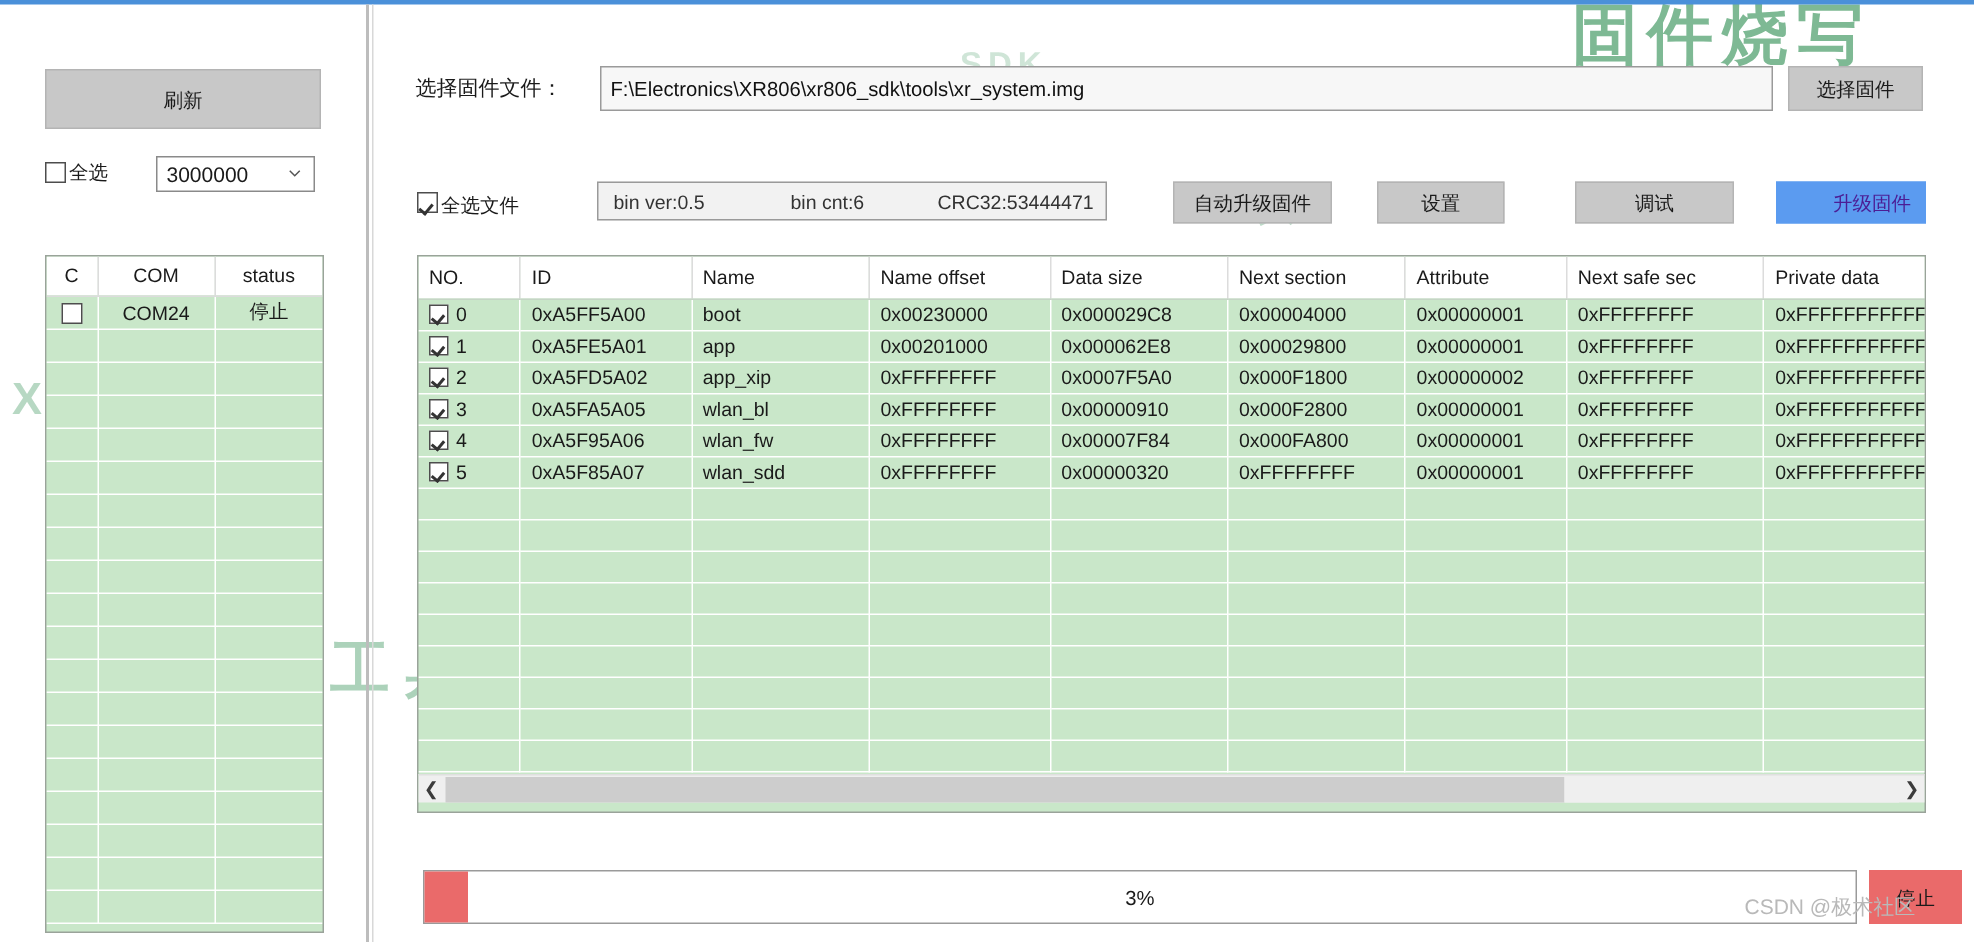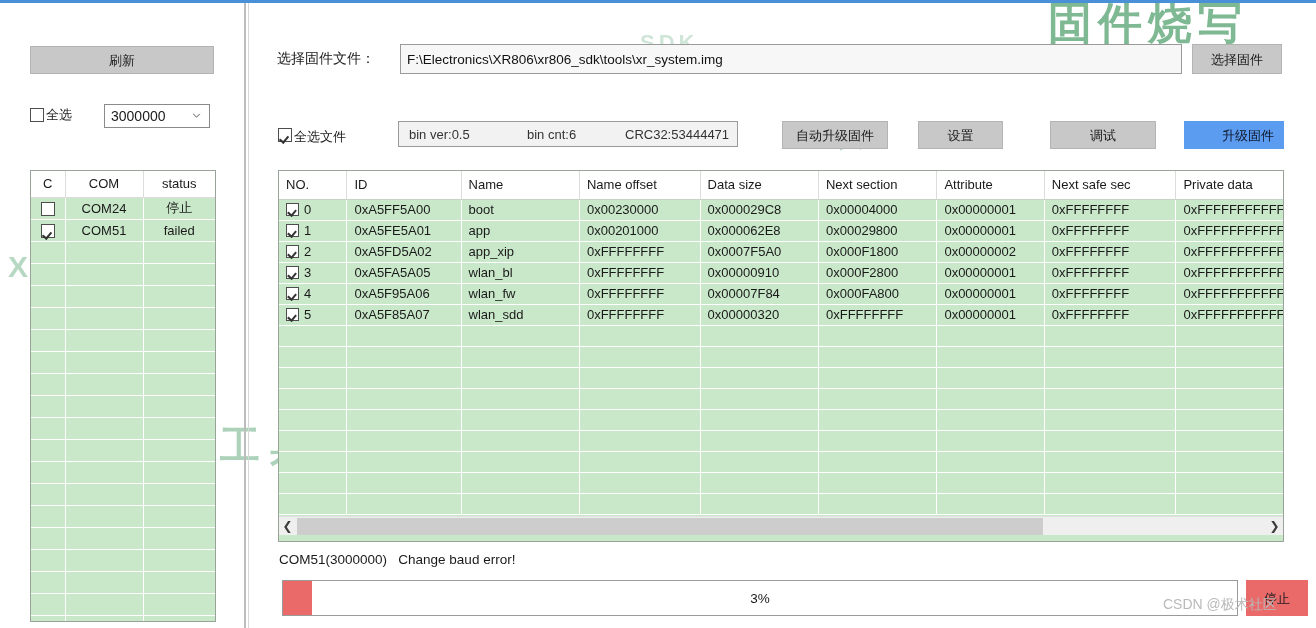--- a/index.html
+++ b/index.html
@@ -69,21 +69,21 @@
     line-height: 1;
     display: flex;
     align-items: center;
     justify-content: center;
     padding: 0;
   }
 
   #refresh-btn {
     position: absolute;
     left: 30px; top: 46px;
-    width: 184px; height: 28px;
+    width: 184px; height: 40px;
   }
 
   .chk-row {
     position: absolute;
     left: 30px; top: 106px;
     display: flex;
     align-items: center;
     gap: 2px;
   }
   .winchk {
@@ -208,21 +208,21 @@
   }
   #bin-info > span { position: absolute; }
   .bi-ver  { left: 10px; }
   .bi-cnt  { left: 128px; text-align: center; }
   .bi-crc  { left: 226px; }
 
   #auto-upgrade-btn { position: absolute; left: 782px;  top: 121px; width: 106px; height: 28px; }
   #settings-btn     { position: absolute; left: 918px;  top: 121px; width: 85px; height: 28px; }
   #debug-btn        { position: absolute; left: 1050px; top: 121px; width: 106px; height: 28px; }
   #upgrade-btn      { position: absolute; left: 1184px; top: 121px; width: 100px; height: 28px;
-                      background: #5b9bf0; border: 1px solid #5b9bf0; color: #0f172a; padding-left: 28px; }
+                      background: #5b9bf0; border: 1px solid #5b9bf0; color: #4c1d95; padding-left: 28px; }
 
   
   #bin-table-wrap {
     position: absolute;
     left: 278px; top: 170px;
     width: 1006px; height: 372px;
     border: 1px solid #9aa39a;
     background: #c9e7c9;
     overflow: hidden;
   }
@@ -396,25 +396,20 @@
           <th>C</th>
           <th>COM</th>
           <th>status</th>
         </tr>
       </thead>
       <tbody id="com-tbody">
           <tr>
             <td style="text-align: center;"><span class="winchk" style="vertical-align: middle;"></span></td>
             <td>COM24</td>
             <td>停止</td>
-          </tr>
-          <tr>
-            <td style="text-align: center;"><span class="winchk checked" style="vertical-align: middle;"></span></td>
-            <td>COM51</td>
-            <td>failed</td>
           </tr>
           <tr>
             <td></td>
             <td></td>
             <td></td>
           </tr>
           <tr>
             <td></td>
             <td></td>
             <td></td>
@@ -749,21 +744,20 @@
     </table>
   </div>
 
   <div id="hscroll">
     <div class="scroll-arrow">❮</div>
     <div id="hscroll-thumb"></div>
     <div id="hscroll-track"></div>
     <div class="scroll-arrow">❯</div>
   </div>
 
-  <div id="status-line">COM51(3000000)   Change baud error!</div>
 
   <div id="progress-wrap">
     <div id="progress-fill" style="width: 3%; background: rgb(234, 106, 106);"></div>
     <div id="progress-text">3%</div>
   </div>
   <button class="btn" id="stop-btn" style="background: rgb(234, 106, 106); border-color: rgb(234, 106, 106);">停止</button>
 
   <div id="csdn-watermark">CSDN @极术社区</div>
 
 </div>

